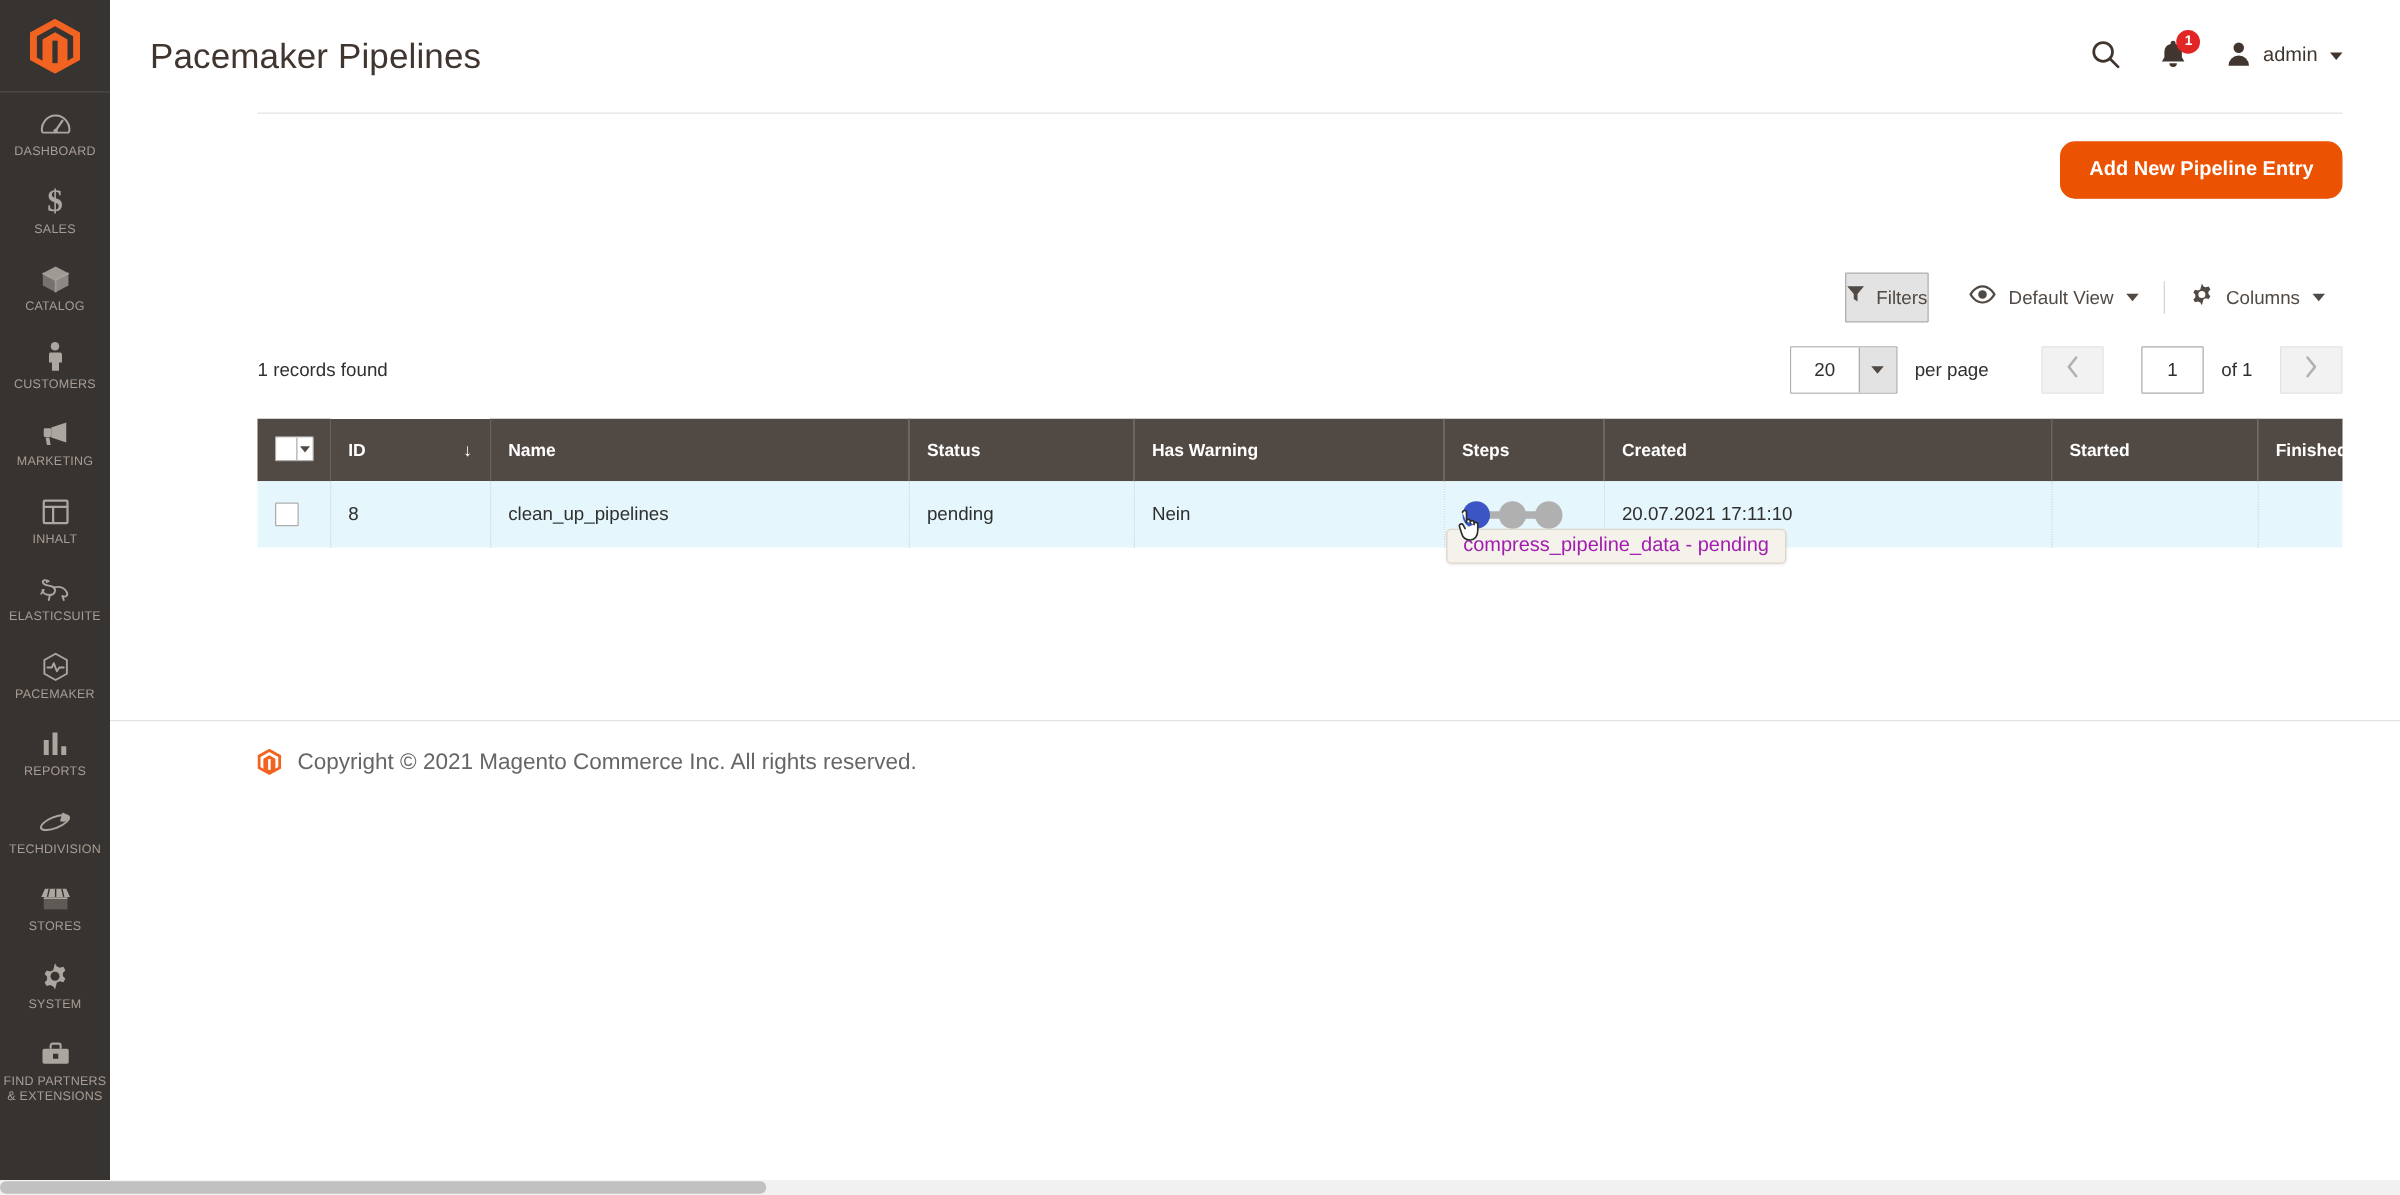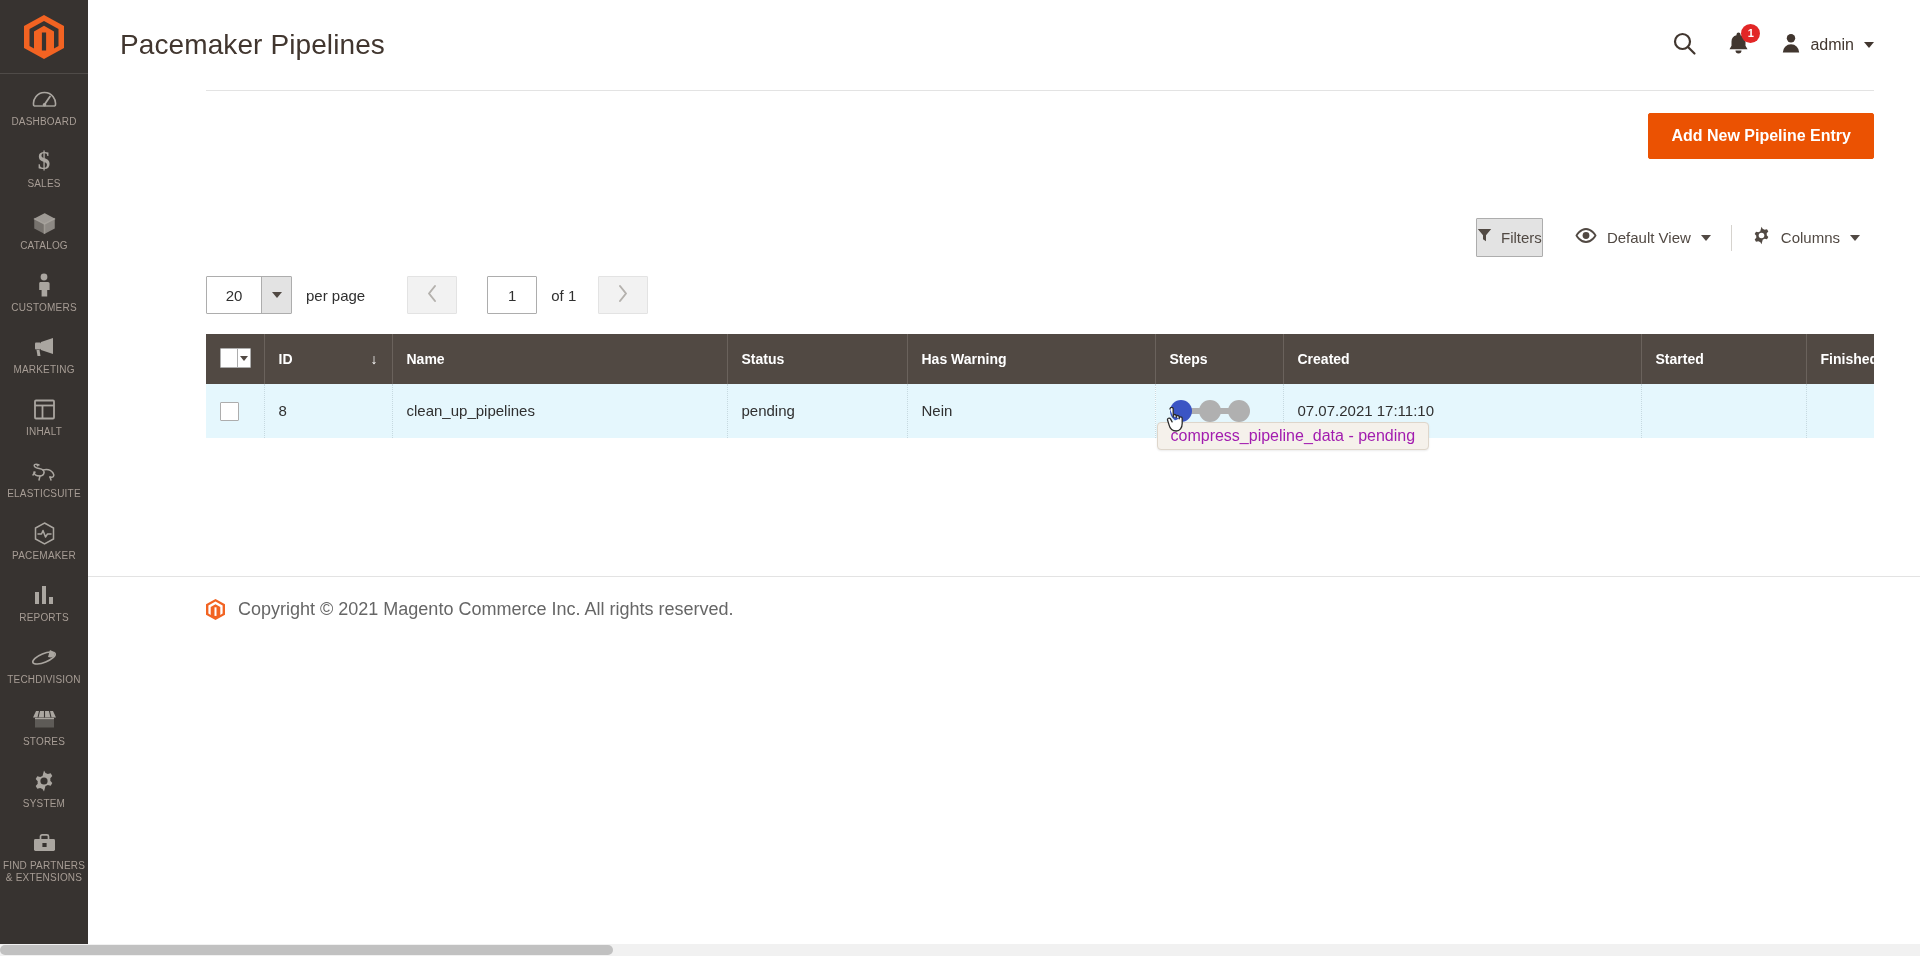--- a/index.html
+++ b/index.html
@@ -128,21 +128,21 @@
     display: flex;
     justify-content: flex-end;
   }
   .btn-primary {
     background: #eb5202;
     border: 1px solid #eb5202;
     color: #fff;
     font-size: 16px;
     font-weight: bold;
     padding: 12px 22px;
-    border-radius: 2px;
+    border-radius: 12px;
     cursor: pointer;
     line-height: 20px;
     font-family: "Liberation Sans", sans-serif;
   }
 
   
   .messages { margin: 0 46px 0 118px; }
   .message-success {
     background: #fffbbb;
     border: 1px solid #fffbbb;
@@ -644,20 +644,21 @@
             <path d="M9.5 .8 l1.3 2.3 a6.9 6.9 0 0 1 1.8 .75 l2.4-.6 1.3 2.25 -1.6 1.8 a6.9 6.9 0 0 1 0 1.9 l1.6 1.8 -1.3 2.25 -2.4-.6 a6.9 6.9 0 0 1-1.8 .75 L9.5 18.2 l-1.3-2.3 a6.9 6.9 0 0 1-1.8-.75 l-2.4 .6 -1.3-2.25 1.6-1.8 a6.9 6.9 0 0 1 0-1.9 l-1.6-1.8 1.3-2.25 2.4 .6 a6.9 6.9 0 0 1 1.8-.75 Z"></path>
             <circle cx="9.5" cy="9.5" r="2.8" fill="#ffffff"></circle>
           </svg>
         </span>
         <span>Columns</span>
         <span class="ctl-caret"></span>
       </div>
     </div>
 
     <div class="grid-meta">
+      <div class="records-found">1 records found</div>
 
       <div class="pager">
         <div class="perpage-select">
           <div class="perpage-value">20</div>
           <div class="perpage-arrow">
             <span class="ctl-caret"></span>
           </div>
         </div>
         <div class="perpage-label">per page</div>
 
@@ -724,21 +725,21 @@
                 <span class="step-link"></span>
                 <span class="step-dot"></span>
               </div>
               <span class="cursor-hand">
                 <svg width="22" height="26" viewBox="0 0 22 26">
                   <path d="M5 2 a1.6 1.6 0 0 1 3.2 0 v8 M8.2 9 a1.5 1.5 0 0 1 3 0 v1.6 M11.2 10 a1.5 1.5 0 0 1 3 0 v1.8 M14.2 11.4 a1.5 1.5 0 0 1 3 0 v5.2 c0 4-2.4 7.4-6 7.4 -3.6 0-6.2-2.4-7-5.6 l-1.6-5.2 a1.6 1.6 0 0 1 2.9-1.3 l1.6 3" fill="#ffffff" stroke="#2b2b2b" stroke-width="1.3" stroke-linejoin="round" stroke-linecap="round"></path>
                 </svg>
               </span>
               <div class="step-tooltip">compress_pipeline_data - pending</div>
             </td>
-            <td>07.07.2021 17:11:10</td>
+            <td>20.07.2021 17:11:10</td>
             <td></td>
             <td></td>
           </tr>
         </tbody>
       </table>
     </div>
 
     <footer class="footer">
       <div class="copyright">
         <svg class="footer-logo" viewBox="0 0 19 21">

